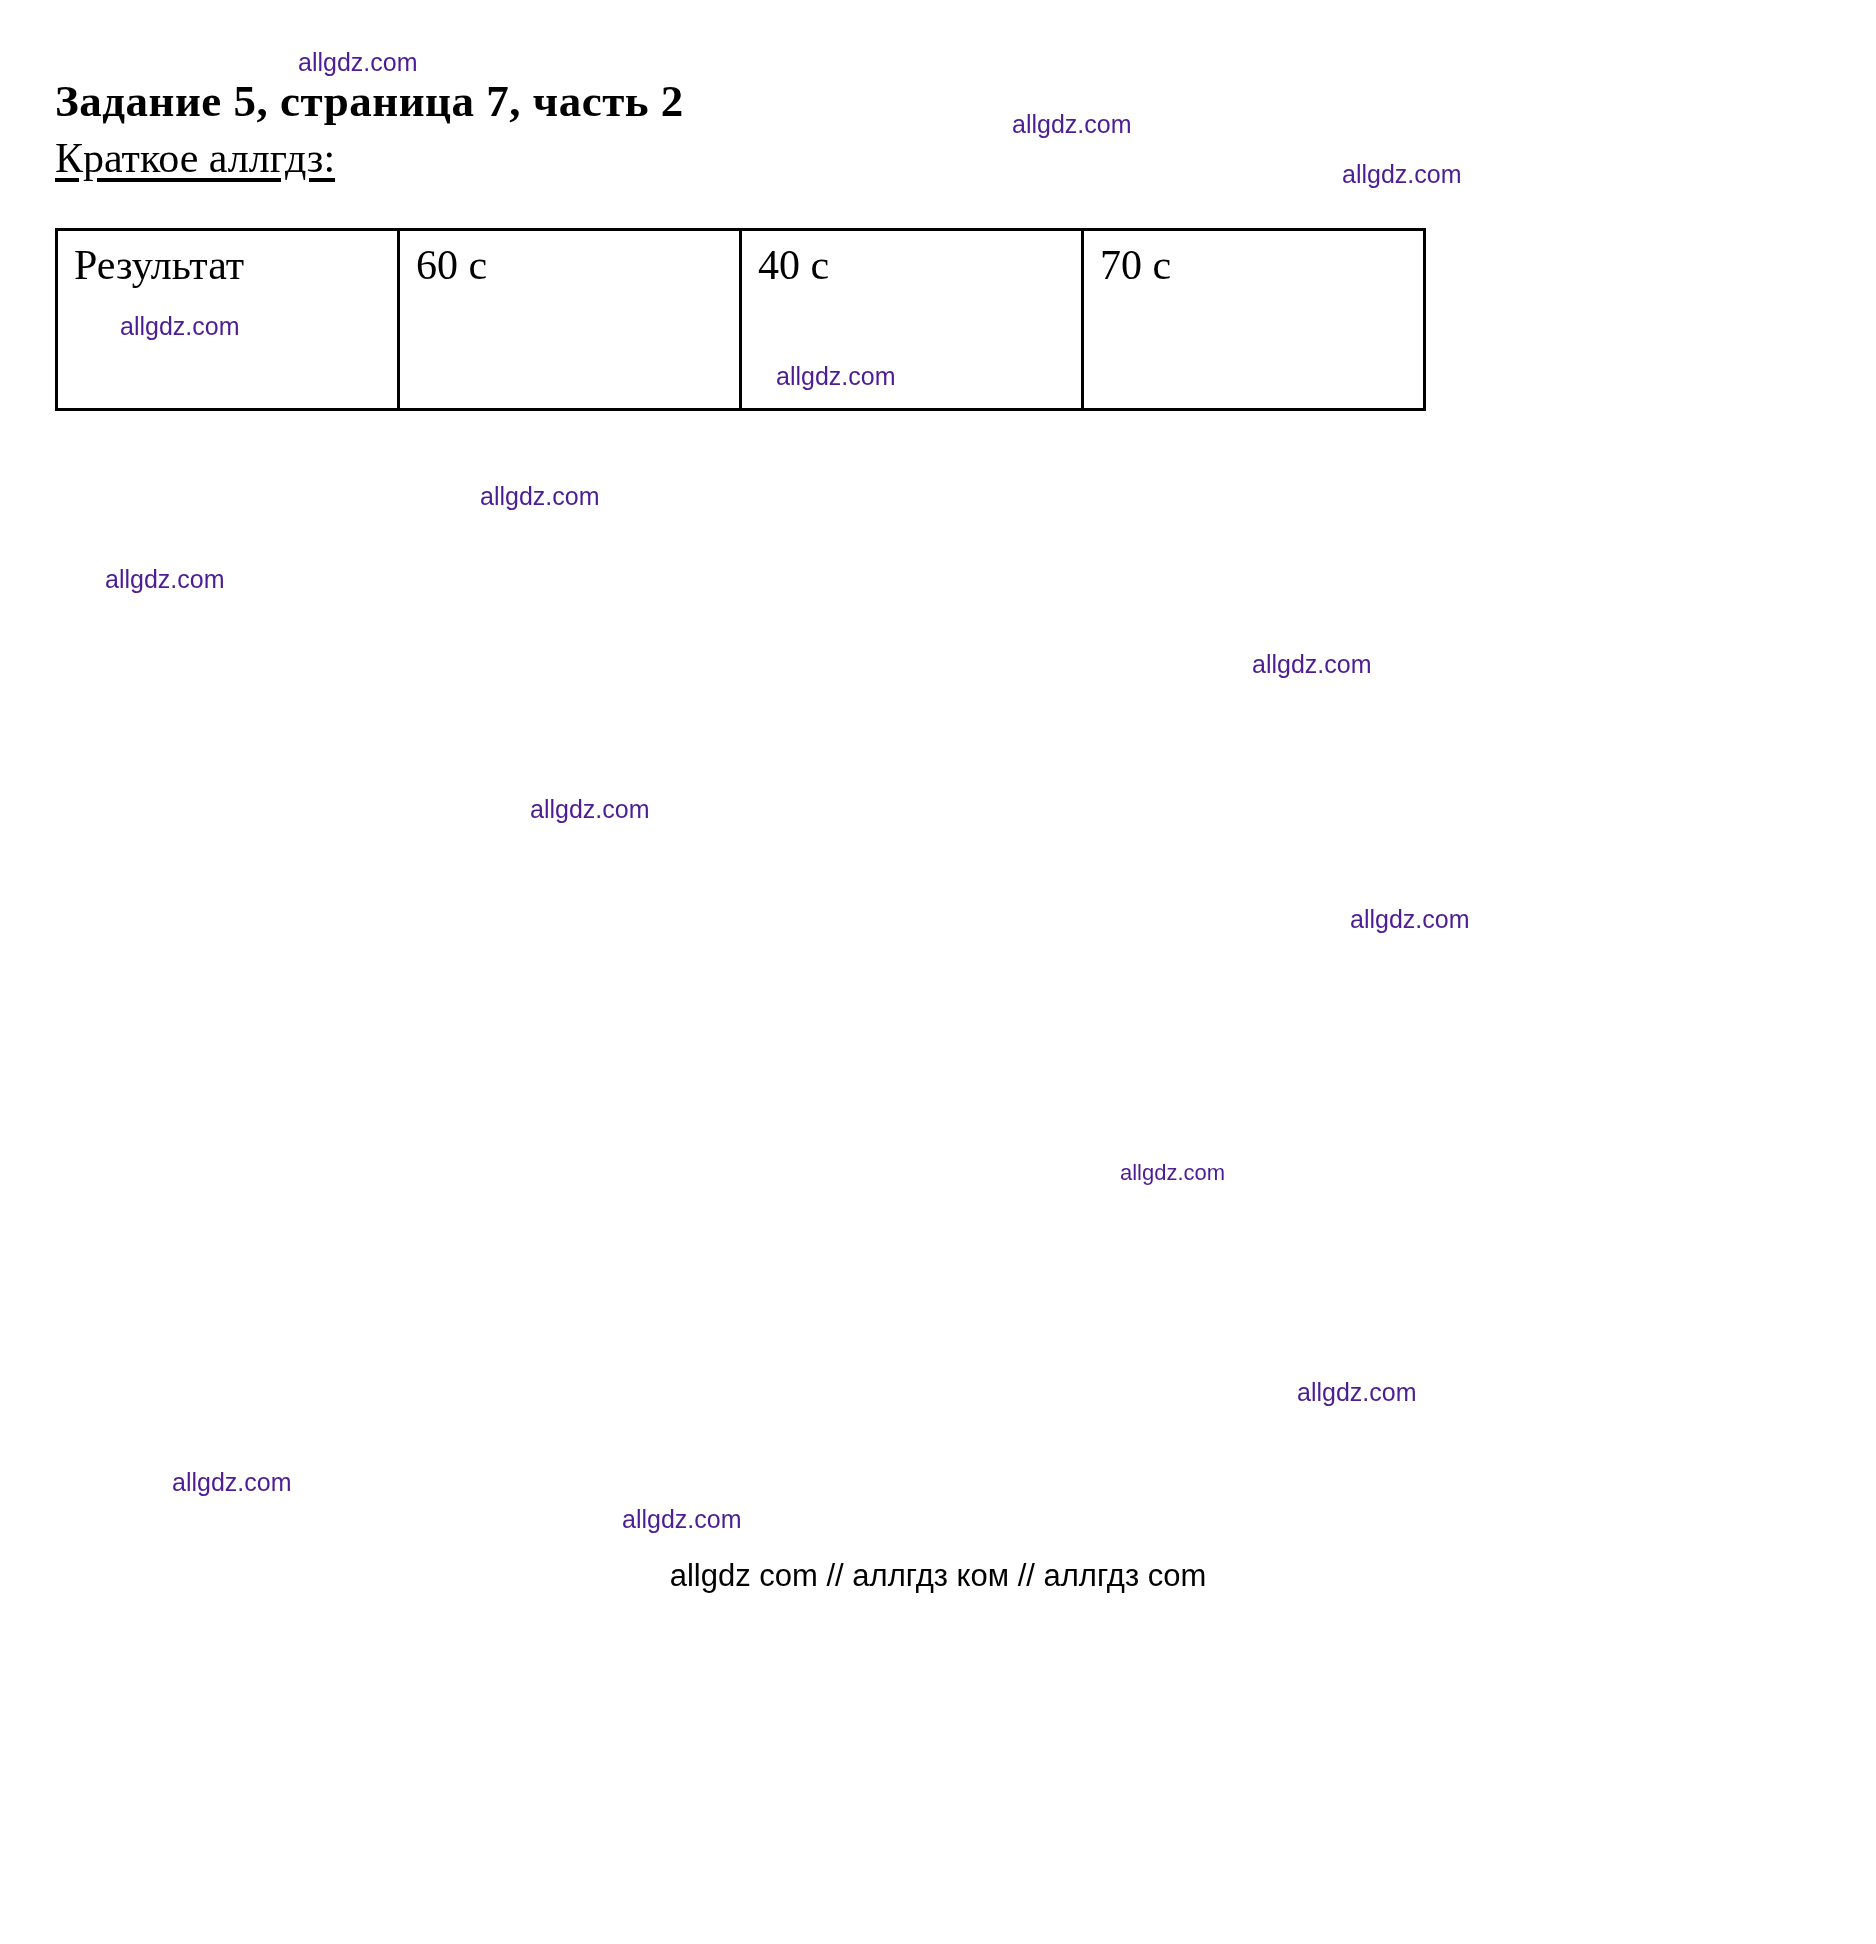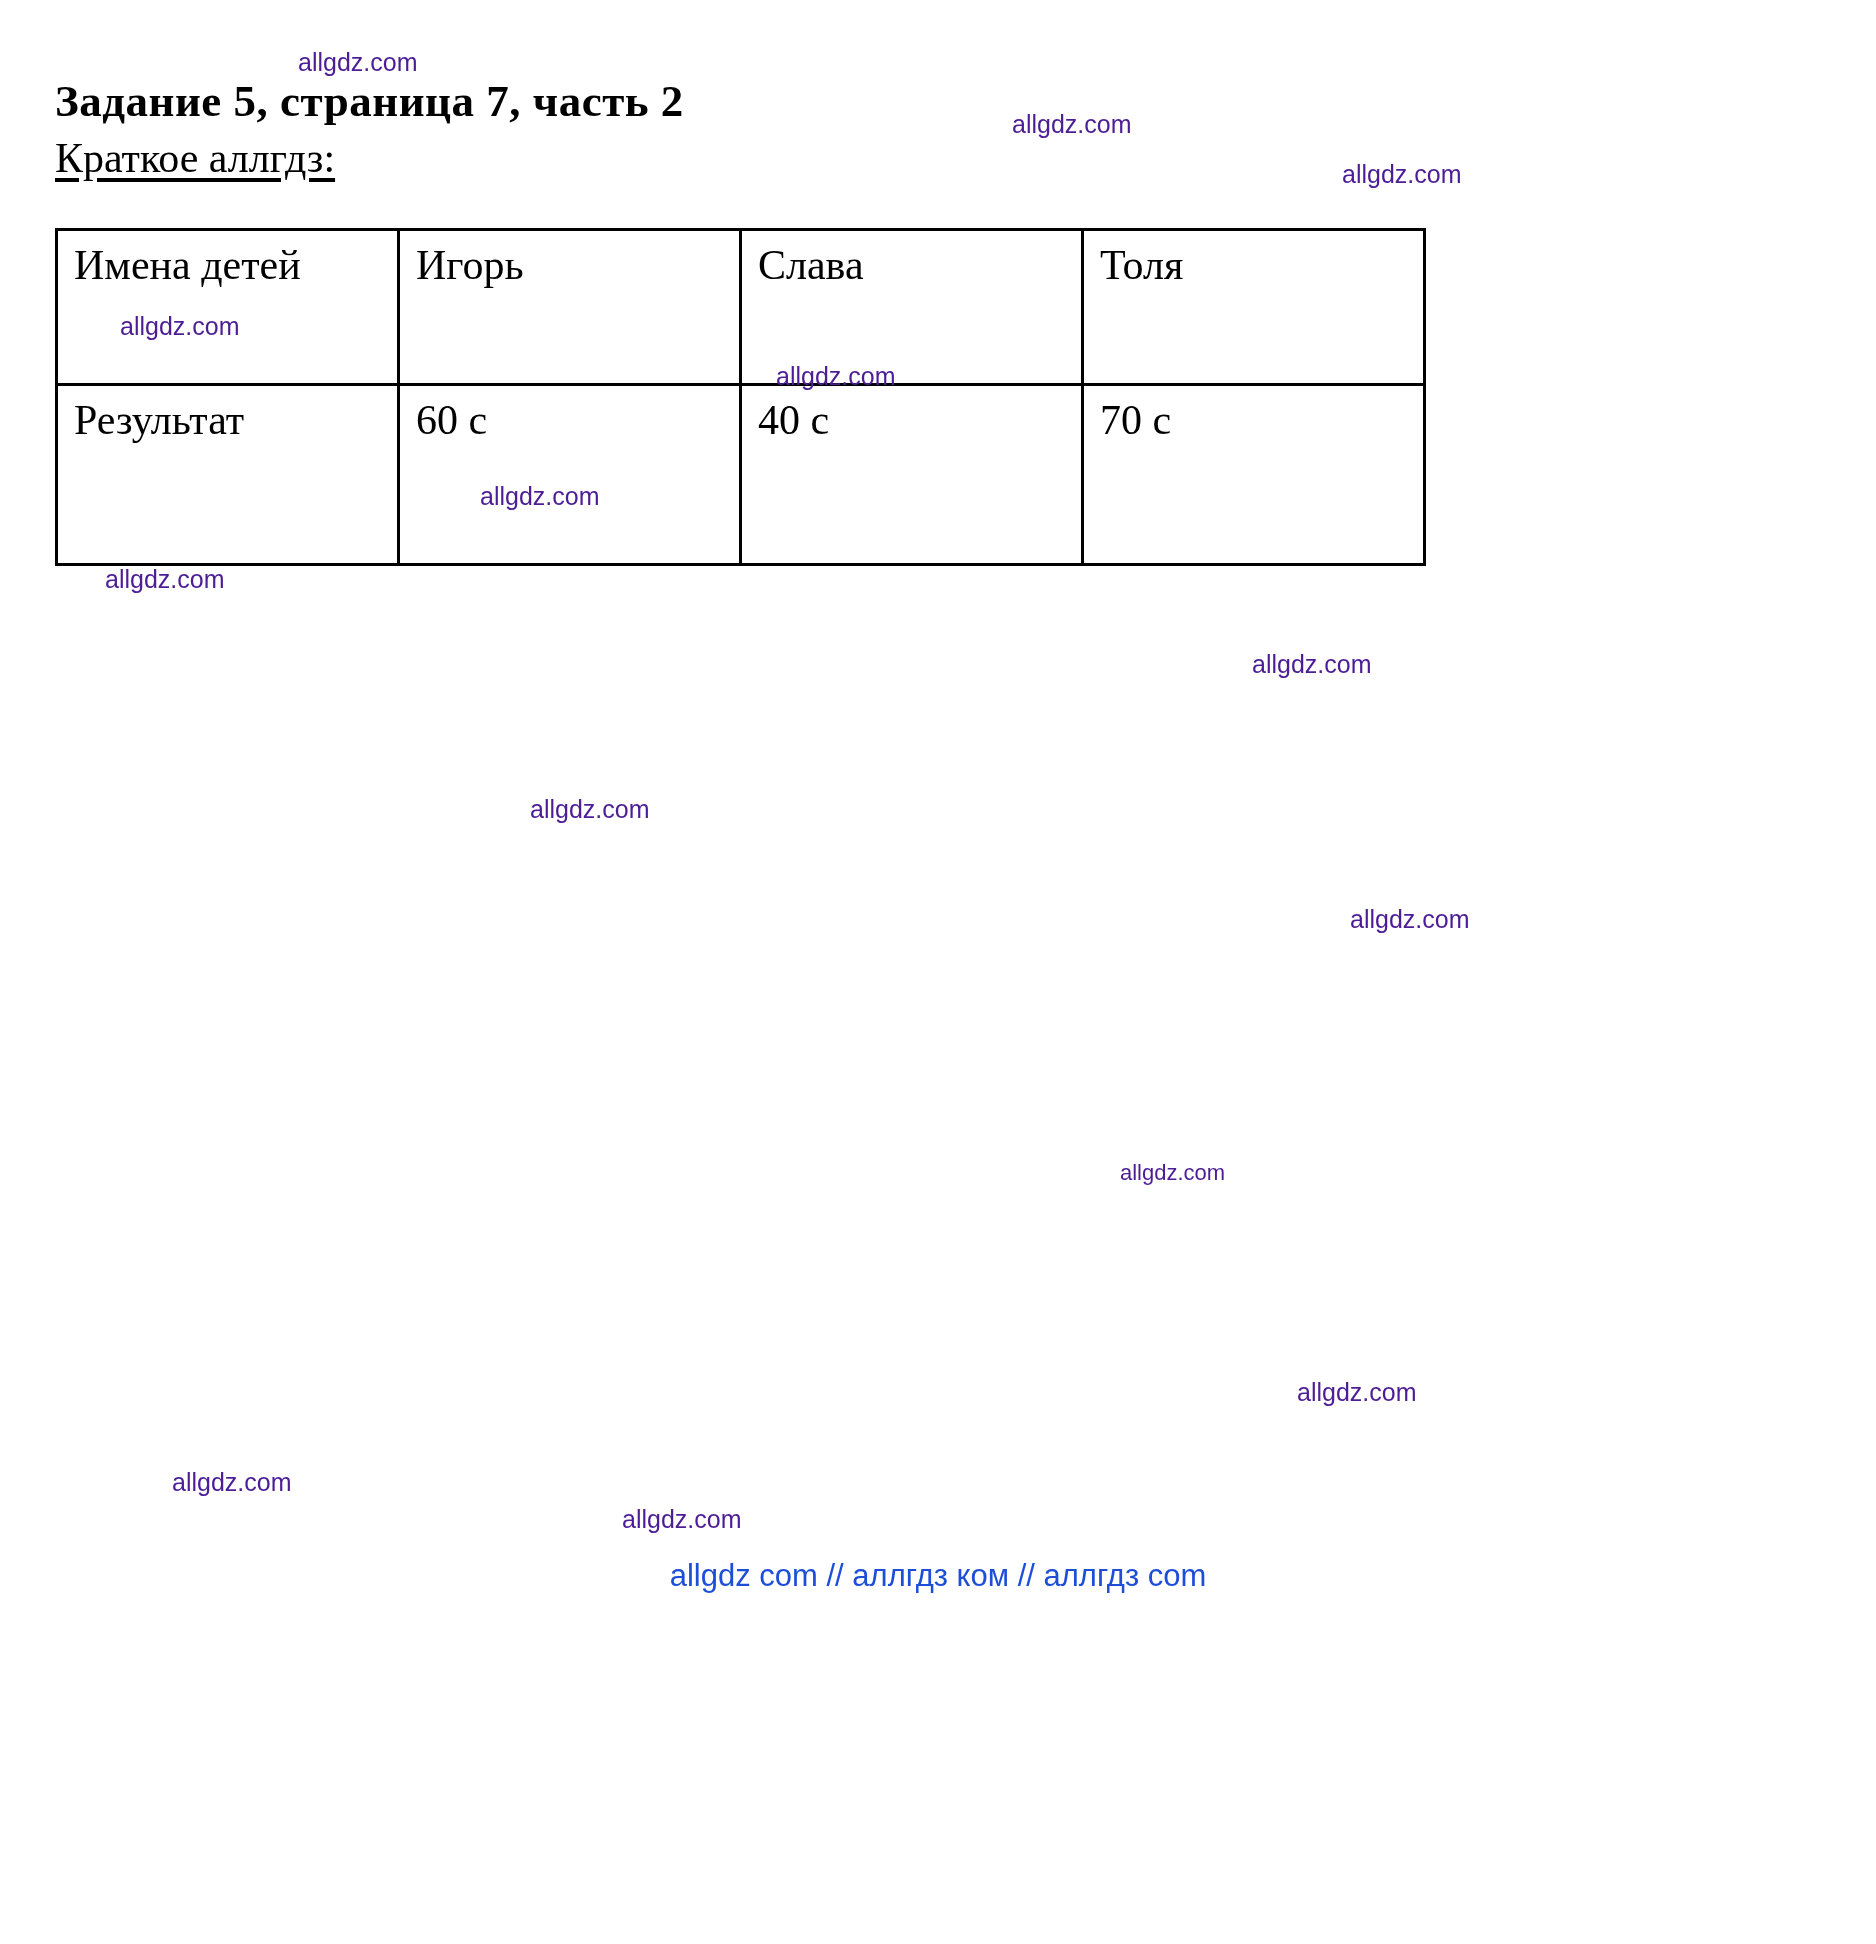--- a/index.html
+++ b/index.html
@@ -113,21 +113,21 @@
     background: transparent;
   }
 
   .footer {
     position: absolute;
     top: 1558px; left: 0;
     width: 100%;
     text-align: center;
     font-family: "Liberation Sans", sans-serif;
     font-size: 31px;
-    color: #1d4ed8;
+    color: #000000;
   }
 </style>
 </head>
 <body>
 
 <div class="page">
 
 
   <span class="wm" style="left:298px; top:48px;">allgdz.com</span>
   <span class="wm" style="left:1012px; top:110px;">allgdz.com</span>
@@ -142,26 +142,20 @@
   <span class="wm small" style="left:1120px; top:1160px;">allgdz.com</span>
   <span class="wm" style="left:1297px; top:1378px;">allgdz.com</span>
   <span class="wm" style="left:172px; top:1468px;">allgdz.com</span>
   <span class="wm" style="left:622px; top:1505px;">allgdz.com</span>
 
   <h1 class="title">Задание 5, страница 7, часть 2</h1>
   <div class="subtitle">Краткое аллгдз:</div>
 
   <table class="cond">
     <tbody>
-      <tr class="row-names">
-        <td>Имена детей</td>
-        <td>Игорь</td>
-        <td>Слава</td>
-        <td>Толя</td>
-      </tr>
       <tr class="row-results">
         <td>Результат</td>
         <td>60 с</td>
         <td>40 с</td>
         <td>70 с</td>
       </tr>
     </tbody>
   </table>
 
 

